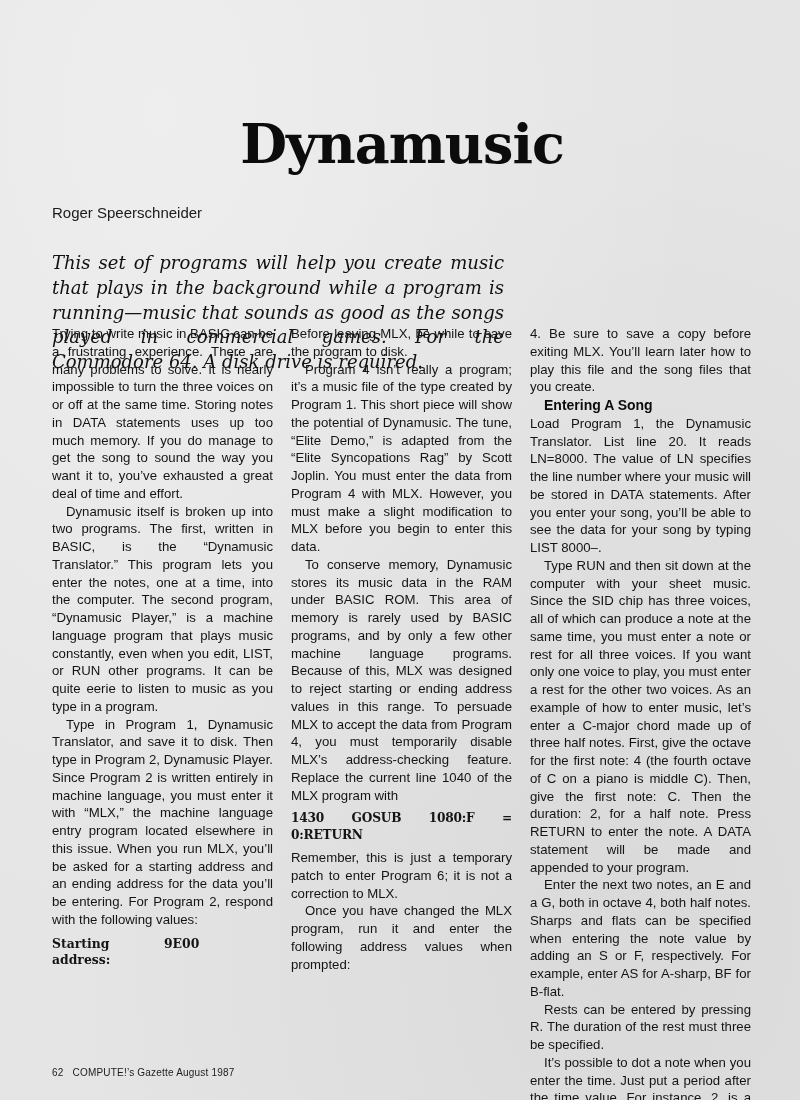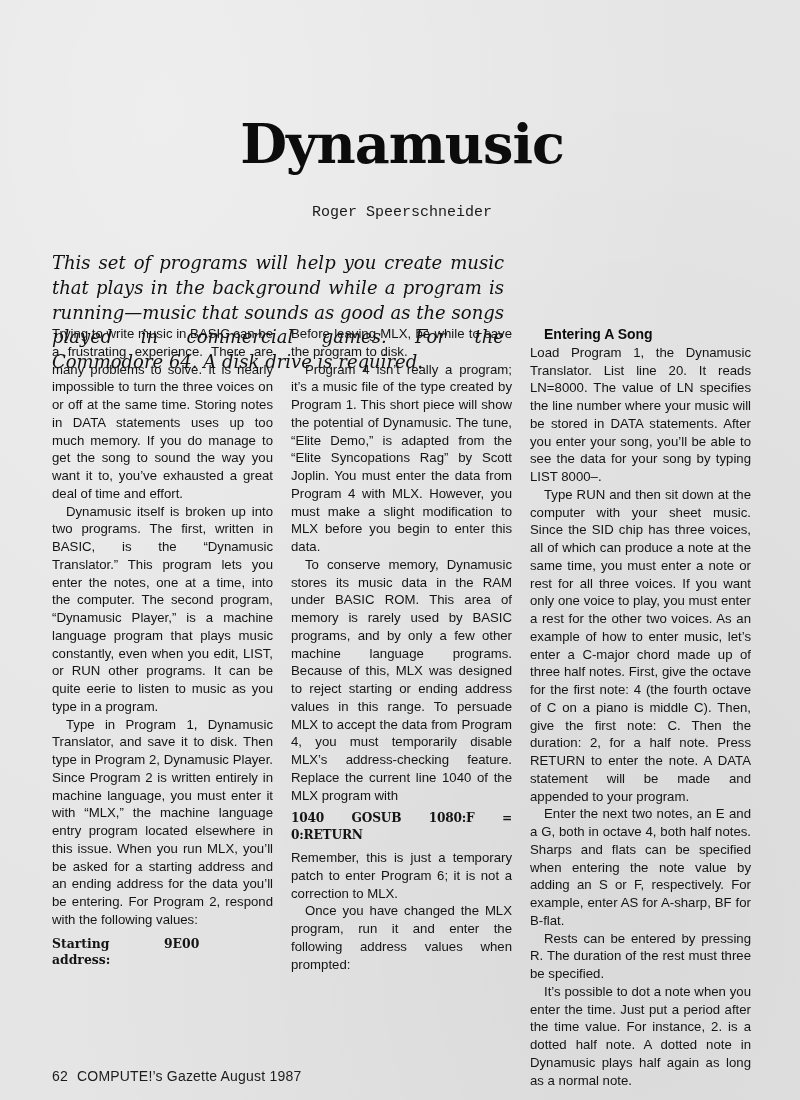--- a/index.html
+++ b/index.html
@@ -40,22 +40,22 @@
     text-align: center;
     font-family: "DejaVu Serif", serif;
     font-weight: bold;
     font-size: 54px;
     letter-spacing: -1px;
     margin: 0;
     padding-top: 112px;
     color: #0c0c0c;
   }
   .byline {
-    text-align: center;
-    font-family: Liberation Mono, monospace;
+    text-align: left;
+    font-family: Liberation Sans, sans-serif;
     font-size: 15px;
     margin-top: 28px;
     color: #1a1a1a;
   }
   .deck-wrap {
     margin-top: 30px;
     width: 452px;
   }
   .deck {
     font-family: "DejaVu Serif", serif;
@@ -112,23 +112,23 @@
     font-size: 12.4px;
     line-height: 1.35;
     text-indent: 0;
   }
   .kv .k { width: 112px; }
   .kv .v { }
   .kvblock { margin-top: 7px; }
   .footer {
     position: absolute;
     left: 52px;
-    bottom: 16px;
+    bottom: 22px;
     font-family: "Liberation Sans", sans-serif;
-    font-size: 14px;
+    font-size: 10px;
     color: #1c1c1c;
     letter-spacing: 0.2px;
   }
   .footer .pageno { margin-right: 9px; }
   .footer .mag { font-weight: normal; }
 </style>
 </head>
 <body>
 
 <div class="page">
@@ -153,25 +153,26 @@
             <div class="kv">
               <span class="k">Starting address:</span>
               <span class="v">9E00</span>
             </div>
           </div>
         </div>
       <div class="col" id="col2">
           <p class="noindent">Before leaving MLX, be while to save the program to disk.</p>
           <p>Program 4 isn’t really a program; it’s a music file of the type created by Program 1. This short piece will show the potential of Dynamusic. The tune, “Elite Demo,” is adapted from the “Elite Syncopations Rag” by Scott Joplin. You must enter the data from Program 4 with MLX. However, you must make a slight modification to MLX before you begin to enter this data.</p>
           <p>To conserve memory, Dynamusic stores its music data in the RAM under BASIC ROM. This area of memory is rarely used by BASIC programs, and by only a few other machine language programs. Because of this, MLX was designed to reject starting or ending address values in this range. To persuade MLX to accept the data from Program 4, you must temporarily disable MLX’s address-checking feature. Replace the current line 1040 of the MLX program with</p>
-          <p class="code">1040 GOSUB 1080:F = 0:RETURN</p>
+          <p class="code">1430 GOSUB 1080:F = 0:RETURN</p>
           <p class="noindent">Remember, this is just a temporary patch to enter Program 6; it is not a correction to MLX.</p>
           <p>Once you have changed the MLX program, run it and enter the following address values when prompted:</p>
         </div>
       <div class="col" id="col3">
+          <p class="noindent">4. Be sure to save a copy before exiting MLX. You’ll learn later how to play this file and the song files that you create.</p>
           <p class="subhead">Entering A Song</p>
           <p class="noindent">Load Program 1, the Dynamusic Translator. List line 20. It reads LN=8000. The value of LN specifies the line number where your music will be stored in DATA statements. After you enter your song, you’ll be able to see the data for your song by typing LIST 8000–.</p>
           <p>Type RUN and then sit down at the computer with your sheet music. Since the SID chip has three voices, all of which can produce a note at the same time, you must enter a note or rest for all three voices. If you want only one voice to play, you must enter a rest for the other two voices. As an example of how to enter music, let’s enter a C-major chord made up of three half notes. First, give the octave for the first note: 4 (the fourth octave of C on a piano is middle C). Then, give the first note: C. Then the duration: 2, for a half note. Press RETURN to enter the note. A DATA statement will be made and appended to your program.</p>
           <p>Enter the next two notes, an E and a G, both in octave 4, both half notes. Sharps and flats can be specified when entering the note value by adding an S or F, respectively. For example, enter AS for A-sharp, BF for B-flat.</p>
           <p>Rests can be entered by pressing R. The duration of the rest must three be specified.</p>
           <p>It’s possible to dot a note when you enter the time. Just put a period after the time value. For instance, 2. is a dotted half note. A dotted note in Dynamusic plays half again as long as a normal note.</p>
         </div>
     </div>
 
   </div>

